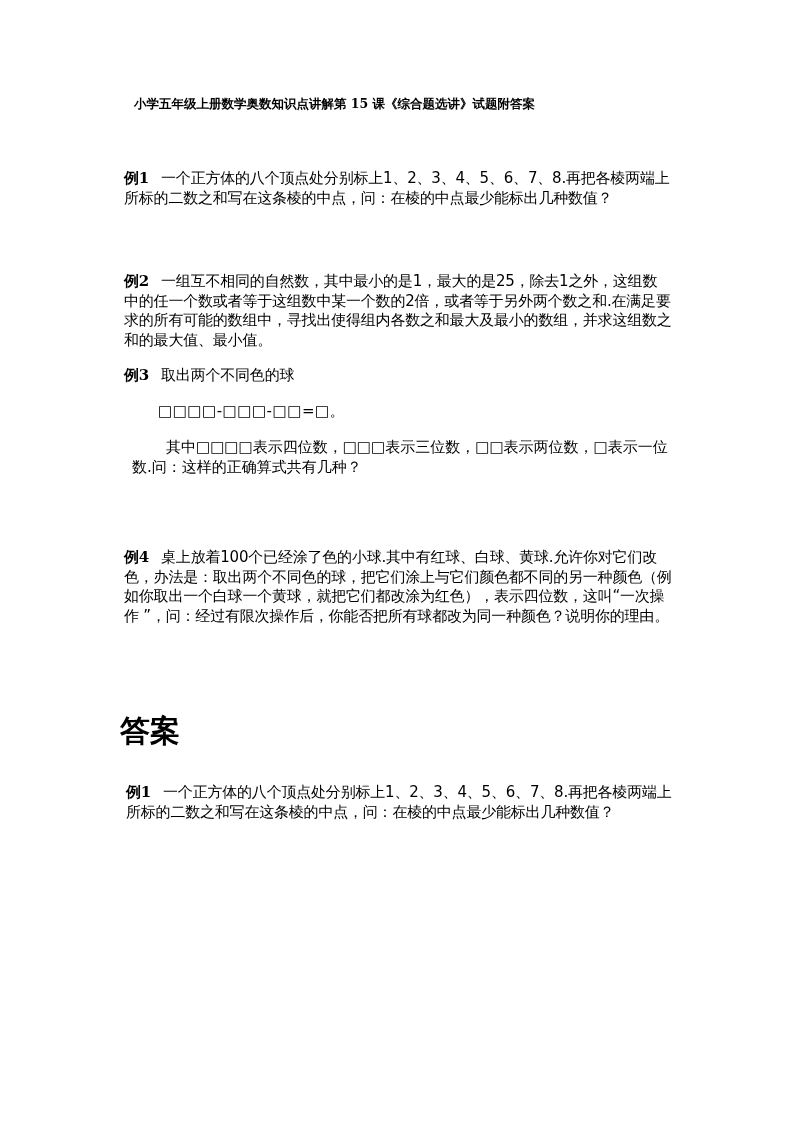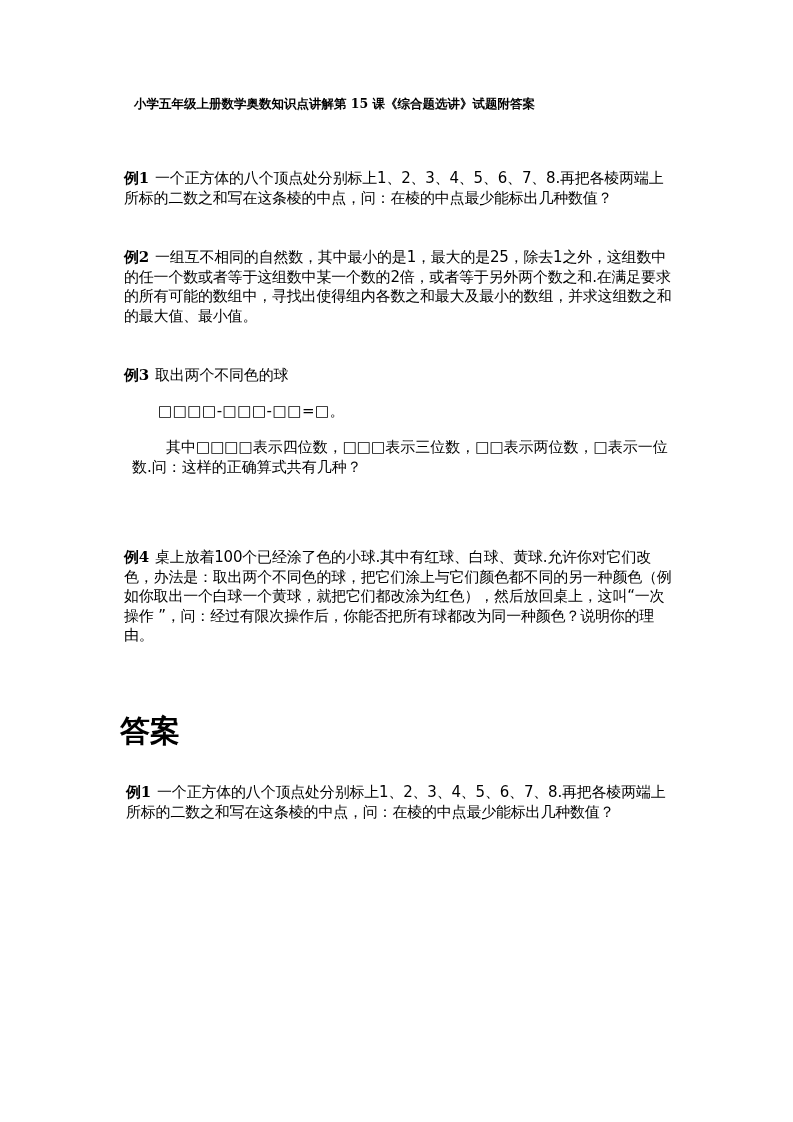--- a/index.html
+++ b/index.html
@@ -31,21 +31,21 @@
       position: absolute;
       left: 124px;
       width: 548px;
       font-size: 15px;
       line-height: 19.5px;
       letter-spacing: -0.2px;
     }
     .para .label {
       font-family: "DejaVu Serif", serif;
       font-weight: bold;
-      margin-right: 6px;
+      margin-right: 12px;
     }
     .indent-line {
       position: absolute;
       left: 124px;
       width: 548px;
       font-size: 15px;
       line-height: 19.5px;
       margin-left: 8px;
     }
     .formula {
@@ -70,32 +70,32 @@
 <body>
 
 <div>
 
   <div class="page-title">小学五年级上册数学奥数知识点讲解第 15 课《综合题选讲》试题附答案</div>
 
   <div class="para" style="top:169px;">
     <span class="label">例1</span><span>一个正方体的八个顶点处分别标上1、2、3、4、5、6、7、8.再把各棱两端上所标的二数之和写在这条棱的中点，问：在棱的中点最少能标出几种数值？</span>
   </div>
 
-  <div class="para" style="top:248px;">
+  <div class="para" style="top:272px;">
     <span class="label">例2</span><span>一组互不相同的自然数，其中最小的是1，最大的是25，除去1之外，这组数中的任一个数或者等于这组数中某一个数的2倍，或者等于另外两个数之和.在满足要求的所有可能的数组中，寻找出使得组内各数之和最大及最小的数组，并求这组数之和的最大值、最小值。</span>
   </div>
 
   <div class="para" style="top:366px;">
     <span class="label">例3</span><span>取出两个不同色的球</span>
   </div>
   <div class="formula" style="top:402px;">□□□□-□□□-□□=□。</div>
   <div class="indent-line" style="top:438px; text-indent:34px;">其中□□□□表示四位数，□□□表示三位数，□□表示两位数，□表示一位数.问：这样的正确算式共有几种？</div>
 
   <div class="para" style="top:548px;">
-    <span class="label">例4</span><span>桌上放着100个已经涂了色的小球.其中有红球、白球、黄球.允许你对它们改色，办法是：取出两个不同色的球，把它们涂上与它们颜色都不同的另一种颜色（例如你取出一个白球一个黄球，就把它们都改涂为红色），然后放回桌上，这叫“一次操作 ”，问：经过有限次操作后，你能否把所有球都改为同一种颜色？说明你的理由。</span>
+    <span class="label">例4</span><span>桌上放着100个已经涂了色的小球.其中有红球、白球、黄球.允许你对它们改色，办法是：取出两个不同色的球，把它们涂上与它们颜色都不同的另一种颜色（例如你取出一个白球一个黄球，就把它们都改涂为红色），表示四位数，这叫“一次操作 ”，问：经过有限次操作后，你能否把所有球都改为同一种颜色？说明你的理由。</span>
   </div>
 
   <div class="answer-heading">答案</div>
 
   <div class="para" style="top:783px; left:126px;">
     <span class="label">例1</span><span>一个正方体的八个顶点处分别标上1、2、3、4、5、6、7、8.再把各棱两端上所标的二数之和写在这条棱的中点，问：在棱的中点最少能标出几种数值？</span>
   </div>
 
 </div>
 

